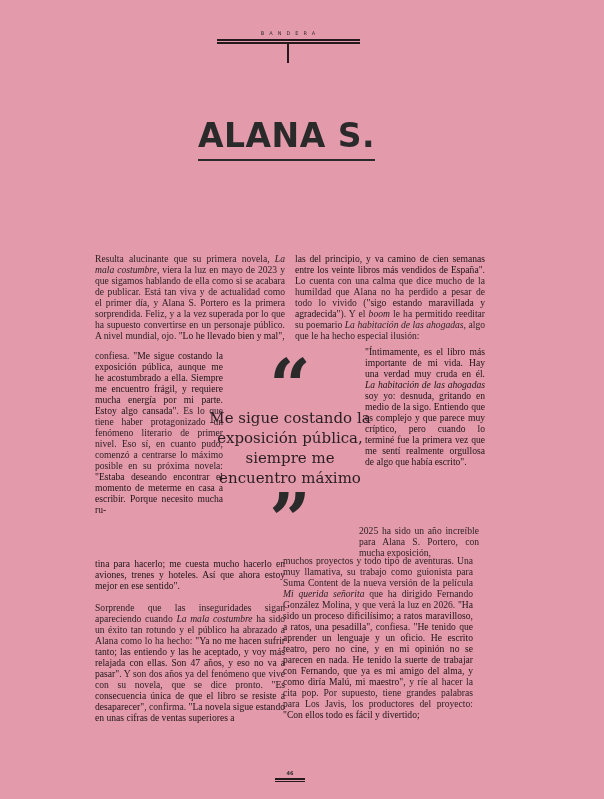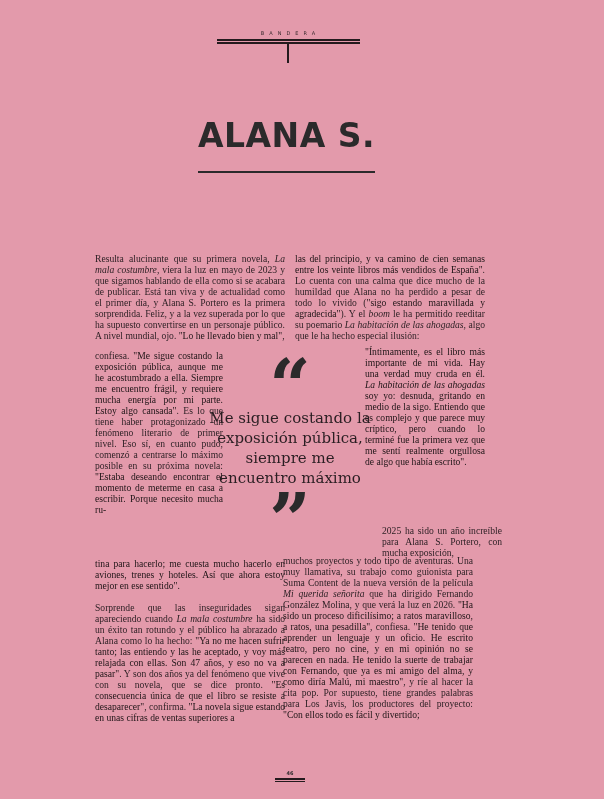--- a/index.html
+++ b/index.html
@@ -19,40 +19,40 @@
     .rule-top { height: 2px; background: #241a1d; margin-top: 3px; }
     .rule-bot { height: 2px; background: #241a1d; margin-top: 1px; }
     .rule-stem { position: absolute; left: 70px; top: 12px; width: 2px; height: 21px; background: #241a1d; }
 
     .title {
       position: absolute; left: 198px; top: 116px; width: 240px;
       font-family: "DejaVu Sans", sans-serif; font-weight: bold;
       font-size: 33px; line-height: 39px; letter-spacing: 0.5px;
       color: #2b2a2b; margin: 0;
     }
-    .title-line { display: inline-block; border-bottom: 2px solid #2b2a2b; padding-bottom: 16px; }
+    .title-line { display: inline-block; border-bottom: 2px solid #2b2a2b; padding-bottom: 4px; }
 
     .text {
       position: absolute;
       font-family: "Liberation Serif", serif;
       font-size: 9.6px; line-height: 11px;
       text-align: justify; color: #2a1e22;
       margin: 0;
     }
     .text b { font-weight: normal; color: #1e1416; }
     .text i { font-style: italic; }
 
     .col1-top { left: 95px; top: 253px; width: 190px; }
     .col1-wrap { left: 95px; top: 350px; width: 128px; }
     .col1-full { left: 95px; top: 558px; width: 190px; }
     .col1-p2 { left: 95px; top: 602px; width: 190px; }
 
     .col2-top { left: 295px; top: 253px; width: 190px; }
     .col2-wrap { left: 365px; top: 346px; width: 120px; }
-    .col2-p2a { left: 382px; top: 525px; width: 120px; }
+    .col2-p2a { left: 359px; top: 525px; width: 120px; }
     .col2-p2b { left: 283px; top: 555px; width: 190px; }
 
     .pullquote { position: absolute; left: 205px; top: 358px; width: 170px; text-align: center; }
     .quote-mark {
       font-family: "DejaVu Serif", serif; font-weight: bold;
       font-size: 72px; line-height: 44px; color: #2b2a2b; height: 40px;
     }
     .quote-mark.open { margin-top: 6px; }
     .quote-mark.close { margin-top: 10px; }
     .quote-text {

